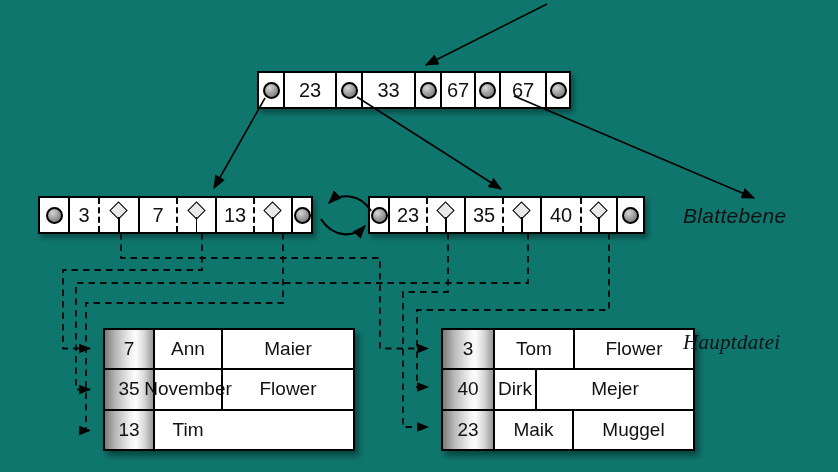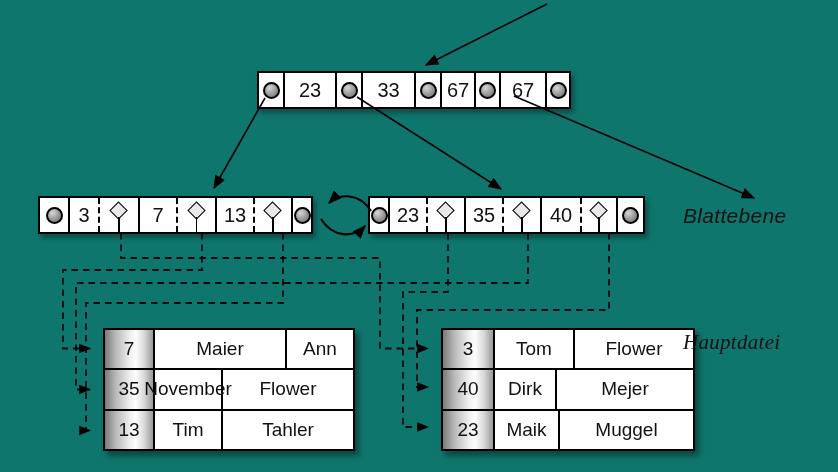--- a/index.html
+++ b/index.html
@@ -131,49 +131,48 @@
         <span class="stem"></span>
       </div>
     <div class="cell bl-solid" style="width:27px">
         <span class="circle"></span>
       </div>
   </div>
 
   <div class="dtable" style="left:103px; top:328px; width:252px; height:123px;">
     <div class="trow">
       <div class="tcell keycol" style="width:48px">7</div>
+      <div class="tcell" style="width:68px">Ann</div>
       <div class="tcell" style="flex:1">Maier</div>
-      <div class="tcell" style="width:68px">Ann</div>
     </div>
     <div class="trow">
       <div class="tcell keycol" style="width:48px">35</div>
       <div class="tcell" style="width:68px">November</div>
       <div class="tcell" style="flex:1">Flower</div>
     </div>
     <div class="trow">
       <div class="tcell keycol" style="width:48px">13</div>
       <div class="tcell" style="width:68px">Tim</div>
-      <div class="tcell" style="flex:1">Tahler</div>
     </div>
   </div>
 
   <div class="dtable" style="left:441px; top:328px; width:254px; height:123px;">
     <div class="trow">
       <div class="tcell keycol" style="width:50px">3</div>
       <div class="tcell" style="width:80px">Tom</div>
       <div class="tcell" style="flex:1">Flower</div>
     </div>
     <div class="trow">
       <div class="tcell keycol" style="width:50px">40</div>
-      <div class="tcell" style="width:62px">Dirk</div>
+      <div class="tcell" style="width:42px">Dirk</div>
       <div class="tcell" style="flex:1">Mejer</div>
     </div>
     <div class="trow">
       <div class="tcell keycol" style="width:50px">23</div>
-      <div class="tcell" style="width:65px">Maik</div>
+      <div class="tcell" style="width:79px">Maik</div>
       <div class="tcell" style="flex:1">Muggel</div>
     </div>
   </div>
 
   <div class="lvl-label" style="left:683px; top:204px;">Blattebene</div>
   <div class="lvl-label" style="left:683px; top:330px;font-family:Liberation Serif, serif;">Hauptdatei</div>
 
   <svg id="connectors" width="838" height="472">
     <defs>
       <marker id="ah" viewBox="0 0 10 8" refX="9" refY="4" markerWidth="14" markerHeight="11" orient="auto" markerUnits="userSpaceOnUse">

